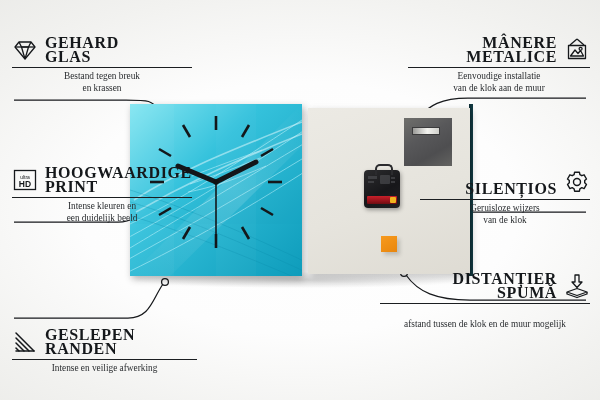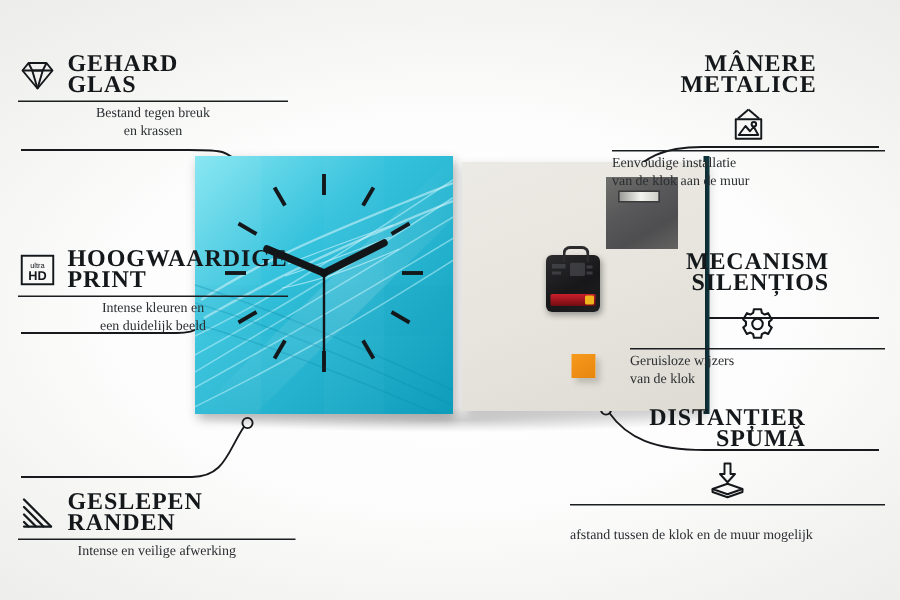--- a/index.html
+++ b/index.html
@@ -9,34 +9,34 @@
     background:#ffffff;
   }
   #stage{
     position:relative;width:600px;height:400px;
     background:
       radial-gradient(ellipse 520px 300px at 50% 52%, #ffffff 0%, #fdfdfd 42%, #f2f2f0 72%, #e9e9e6 100%);
   }
   
   .feat{position:absolute;}
   .feat .head{display:flex;align-items:center;gap:7px;}
-  .feat.right .head{justify-content:flex-end;flex-direction:column;}
+  .feat.right .head{justify-content:flex-end;}
   .feat .title{
     font-family:"Liberation Serif", serif;
     font-size:16px;letter-spacing:.6px;color:#15181b;
     font-weight:700;line-height:14px;text-transform:uppercase;
   }
   .feat.left .title{text-align:left;}
   .feat.right .title{text-align:right;}
   .feat .rule{height:1px;background:#1b1e21;margin-top:3px;}
   .feat .desc{
     font-family:"Liberation Serif", serif;
     font-size:9.3px;line-height:11.6px;color:#2a2d30;margin-top:3px;text-align:center;
   }
-  .feat.right .desc{text-align:left;}
+  .feat.right .desc{text-align:center;}
   .ico{width:26px;height:26px;flex:0 0 26px;display:block;}
   .ico svg{display:block;width:26px;height:26px;}
 
   
   #f-glass{left:12px;top:36px;width:180px;}
   #f-print{left:12px;top:166px;width:180px;}
   #f-edges{left:12px;top:280px;width:185px;margin-top:48px;}
   
   #f-hangers{right:10px;top:36px;width:182px;}
   #f-mech{right:10px;top:168px;width:170px;}
@@ -288,21 +288,21 @@
             </g>
           </svg>
       </span>
     </div>
     <div class="rule"></div>
     <div class="desc"><span>Eenvoudige installatie</span><br><span>van de klok aan de muur</span></div>
   </div>
 
   <div class="feat right" id="f-mech">
     <div class="head">
-      <span class="title"><span>MECANISM</span><br><span>SILENȚIOS</span></span>
+      <span class="title"><br><span>SILENȚIOS</span></span>
       <span class="ico">
         <svg viewBox="0 0 26 26">
             <g fill="none" stroke="#15181b" stroke-width="1.4" stroke-linejoin="round">
           <path d="M10.6,3.2 h4.8 l.5,2.4 1.9,1.1 2.3-.9 2.4,4.2 -1.8,1.6 0,2.2 1.8,1.6 -2.4,4.2 -2.3-.9 -1.9,1.1 -.5,2.4 h-4.8 l-.5-2.4 -1.9-1.1 -2.3,.9 -2.4-4.2 1.8-1.6 0-2.2 -1.8-1.6 2.4-4.2 2.3,.9 1.9-1.1 Z"></path>
           <circle cx="13" cy="13" r="3.5"></circle>
             </g>
           </svg>
       </span>
     </div>
     <div class="rule"></div>

